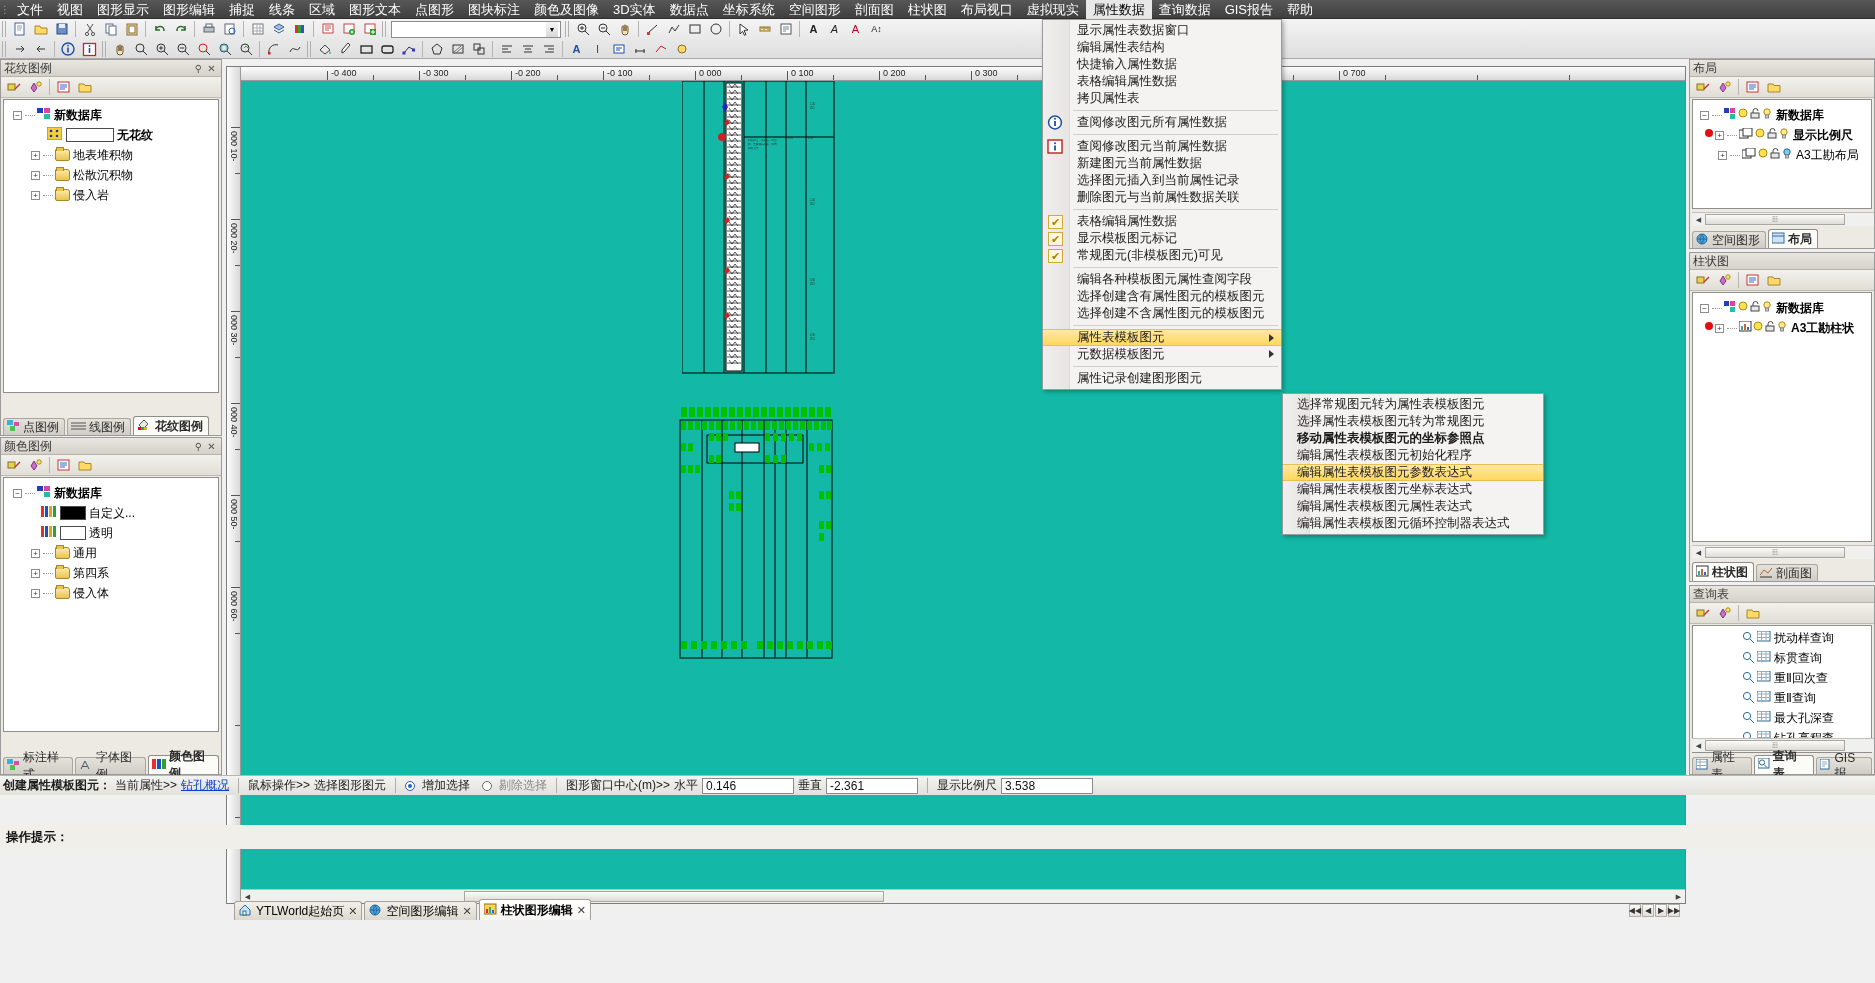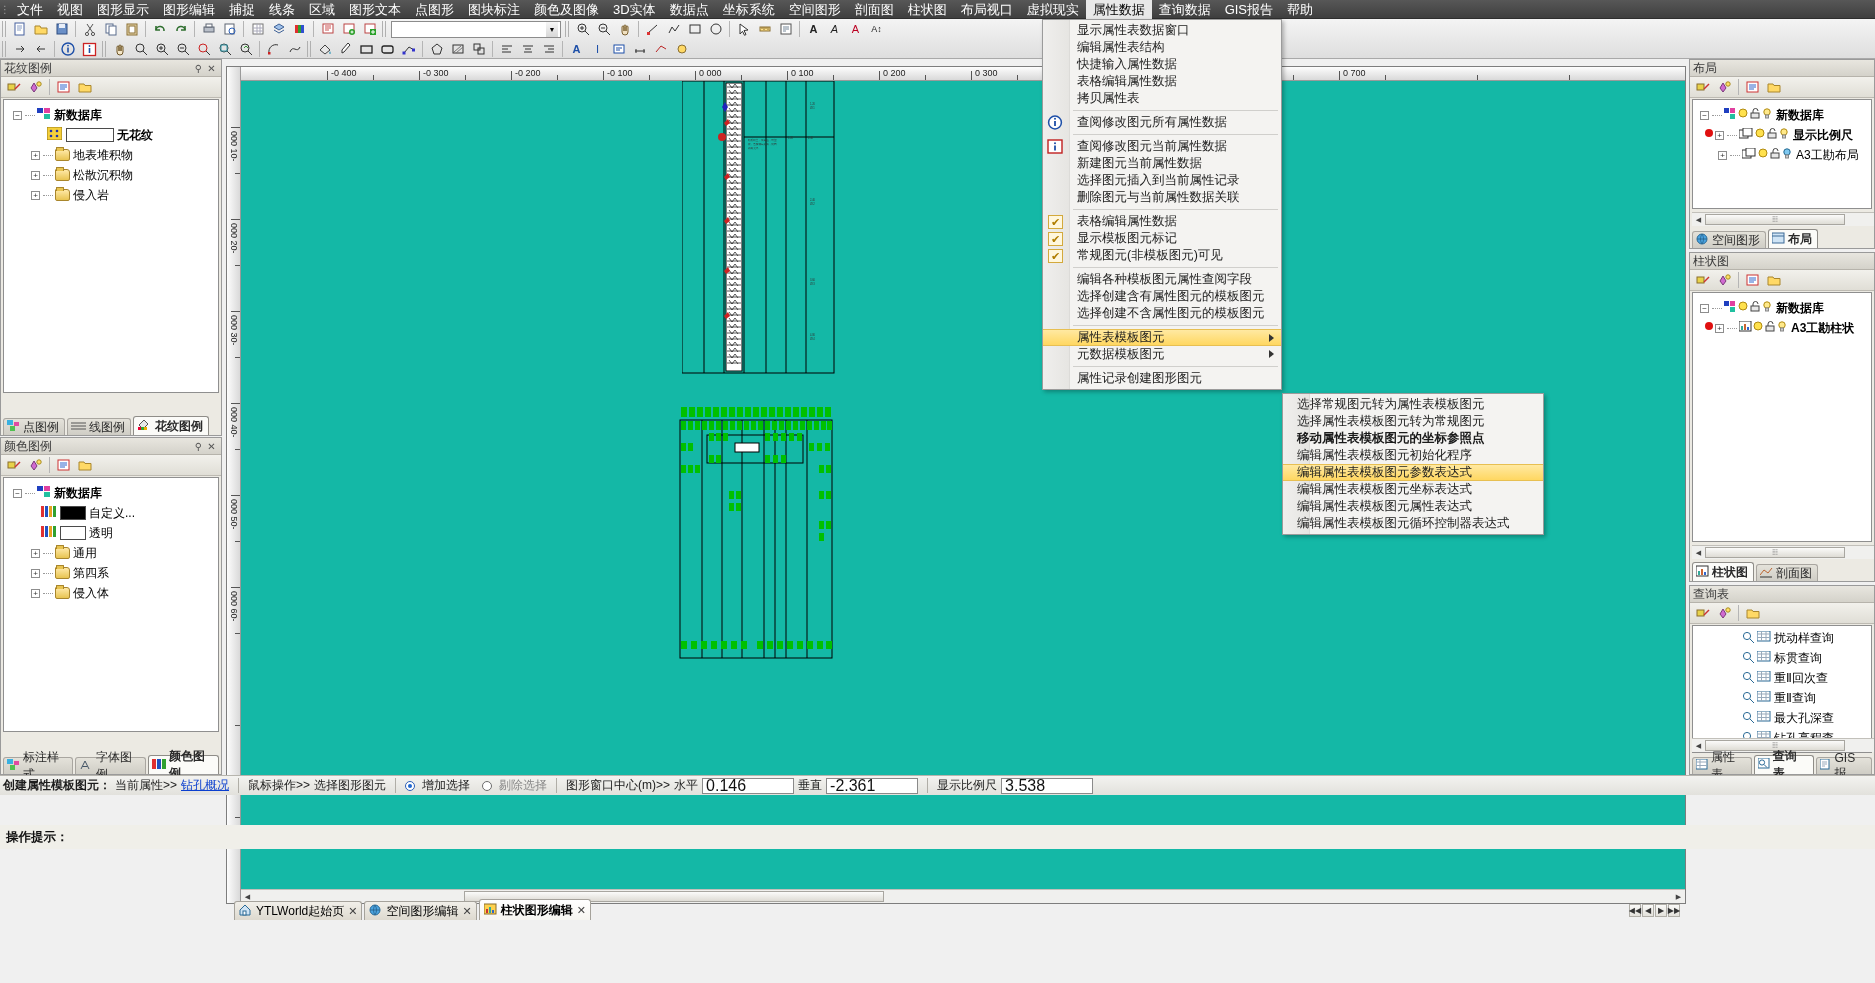--- a/index.html
+++ b/index.html
@@ -197,21 +197,21 @@
     border-top: 1px solid #b7b5ae;
     display: flex; align-items: center; font-size: 12px; color: #1c1c1c;
     padding: 0 3px; white-space: nowrap; gap: 4px;
   }
   .statusbar b { font-weight: bold; }
   .sb-link { color: #0b3fcf; text-decoration: underline; }
   .sb-sep { width: 1px; height: 15px; background: #b0aea7; margin: 0 5px; }
   .sb-input {
     height: 16px; border: 1px solid #8a8a8a; background: #fff;
     min-width: 92px; padding: 0 3px; display: inline-flex; align-items: center;
-    font-size: 16px; color: #111;
+    font-size: 12px; color: #111;
   }
   .radio {
     width: 10px; height: 10px; border-radius: 50%;
     border: 1px solid #6c6c6c; background: #fff; display: inline-block;
     position: relative; margin-right: 3px; vertical-align: -1px;
   }
   .radio.on { border-color: #2b5fb8; }
   .radio.on::after { content:""; position:absolute; left:2px; top:2px; width:4px; height:4px;
      border-radius:50%; background:#1f66d0; }
   .hintbar {

